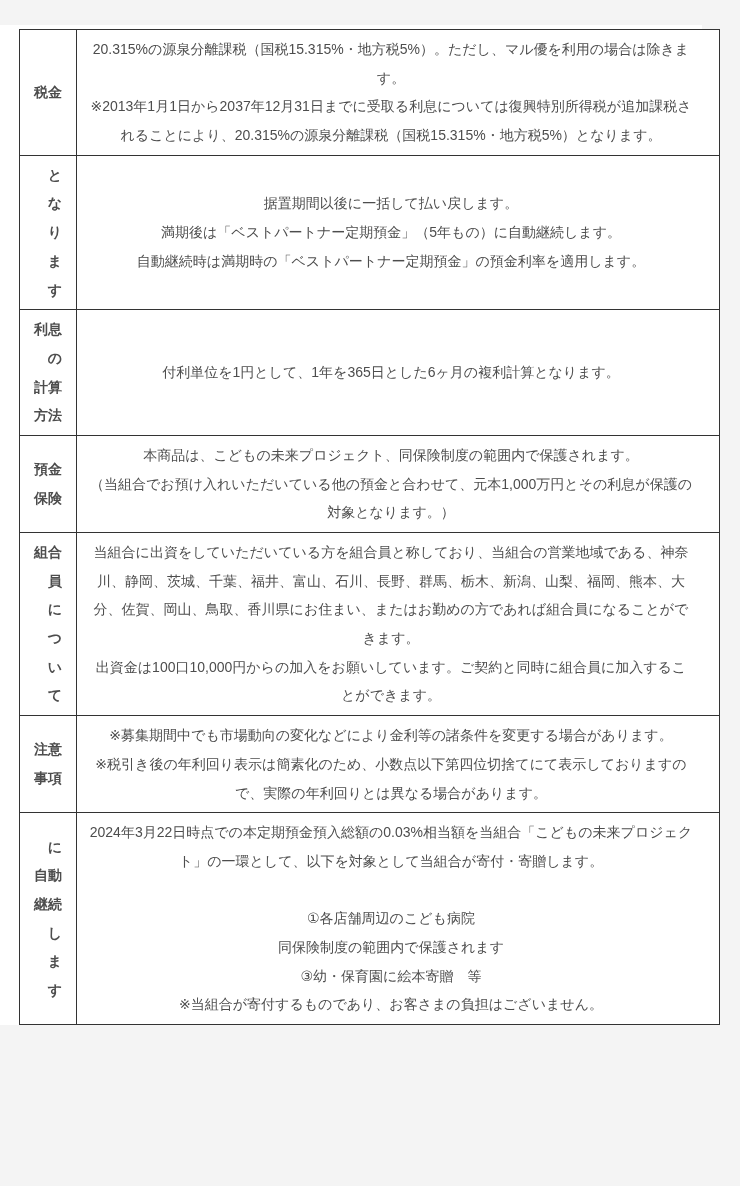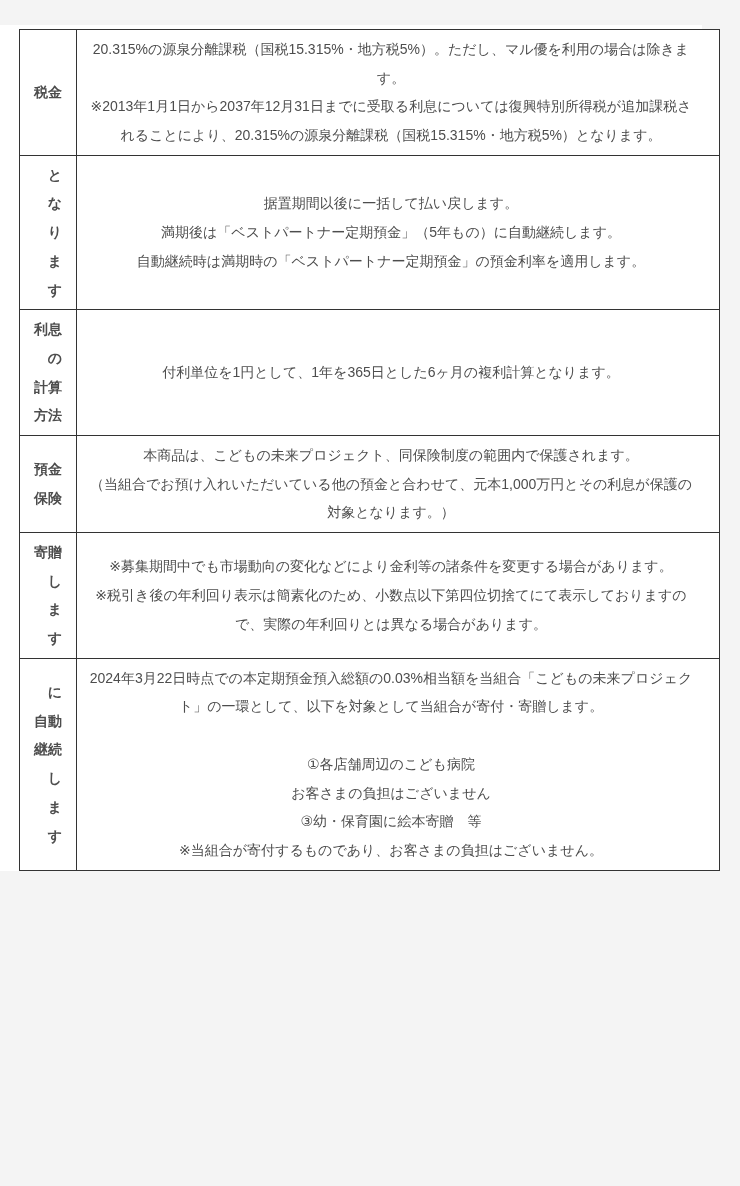--- a/index.html
+++ b/index.html
@@ -113,40 +113,49 @@
           <th>
             <span class="hwrap">預金保険</span>
           </th>
           <td>
             <p>本商品は、こどもの未来プロジェクト、同保険制度の範囲内で保護されます。</p>
             <p>（当組合でお預け入れいただいている他の預金と合わせて、元本1,000万円とその利息が保護の対象となります。）</p>
           </td>
         </tr>
 
 
+        <tr>
+          <th>
+            <span class="hwrap">組合員について</span>
+          </th>
+          <td>
+            <p>当組合に出資をしていただいている方を組合員と称しており、当組合の営業地域である、神奈川、静岡、茨城、千葉、福井、富山、石川、長野、群馬、栃木、新潟、山梨、福岡、熊本、大分、佐賀、岡山、鳥取、香川県にお住まい、またはお勤めの方であれば組合員になることができます。</p>
+            <p>出資金は100口10,000円からの加入をお願いしています。ご契約と同時に組合員に加入することができます。</p>
+          </td>
+        </tr>
 
         <tr>
           <th>
-            <span class="hwrap">寄贈します</span>
+            <span class="hwrap">注意事項</span>
           </th>
           <td>
             <p>※募集期間中でも市場動向の変化などにより金利等の諸条件を変更する場合があります。</p>
             <p>※税引き後の年利回り表示は簡素化のため、小数点以下第四位切捨てにて表示しておりますので、実際の年利回りとは異なる場合があります。</p>
           </td>
         </tr>
 
         <tr>
           <th>
             <span class="hwrap">に自動継続します</span>
           </th>
           <td>
             <p>2024年3月22日時点での本定期預金預入総額の0.03%相当額を当組合「こどもの未来プロジェクト」の一環として、以下を対象として当組合が寄付・寄贈します。</p>
             <p></p>
             <p>①各店舗周辺のこども病院</p>
-            <p>お客さまの負担はございません</p>
+            <p>同保険制度の範囲内で保護されます</p>
             <p>③幼・保育園に絵本寄贈　等</p>
             <p>※当組合が寄付するものであり、お客さまの負担はございません。</p>
           </td>
         </tr>
 
       </tbody>
     </table>
   </div>
 </div>
 

